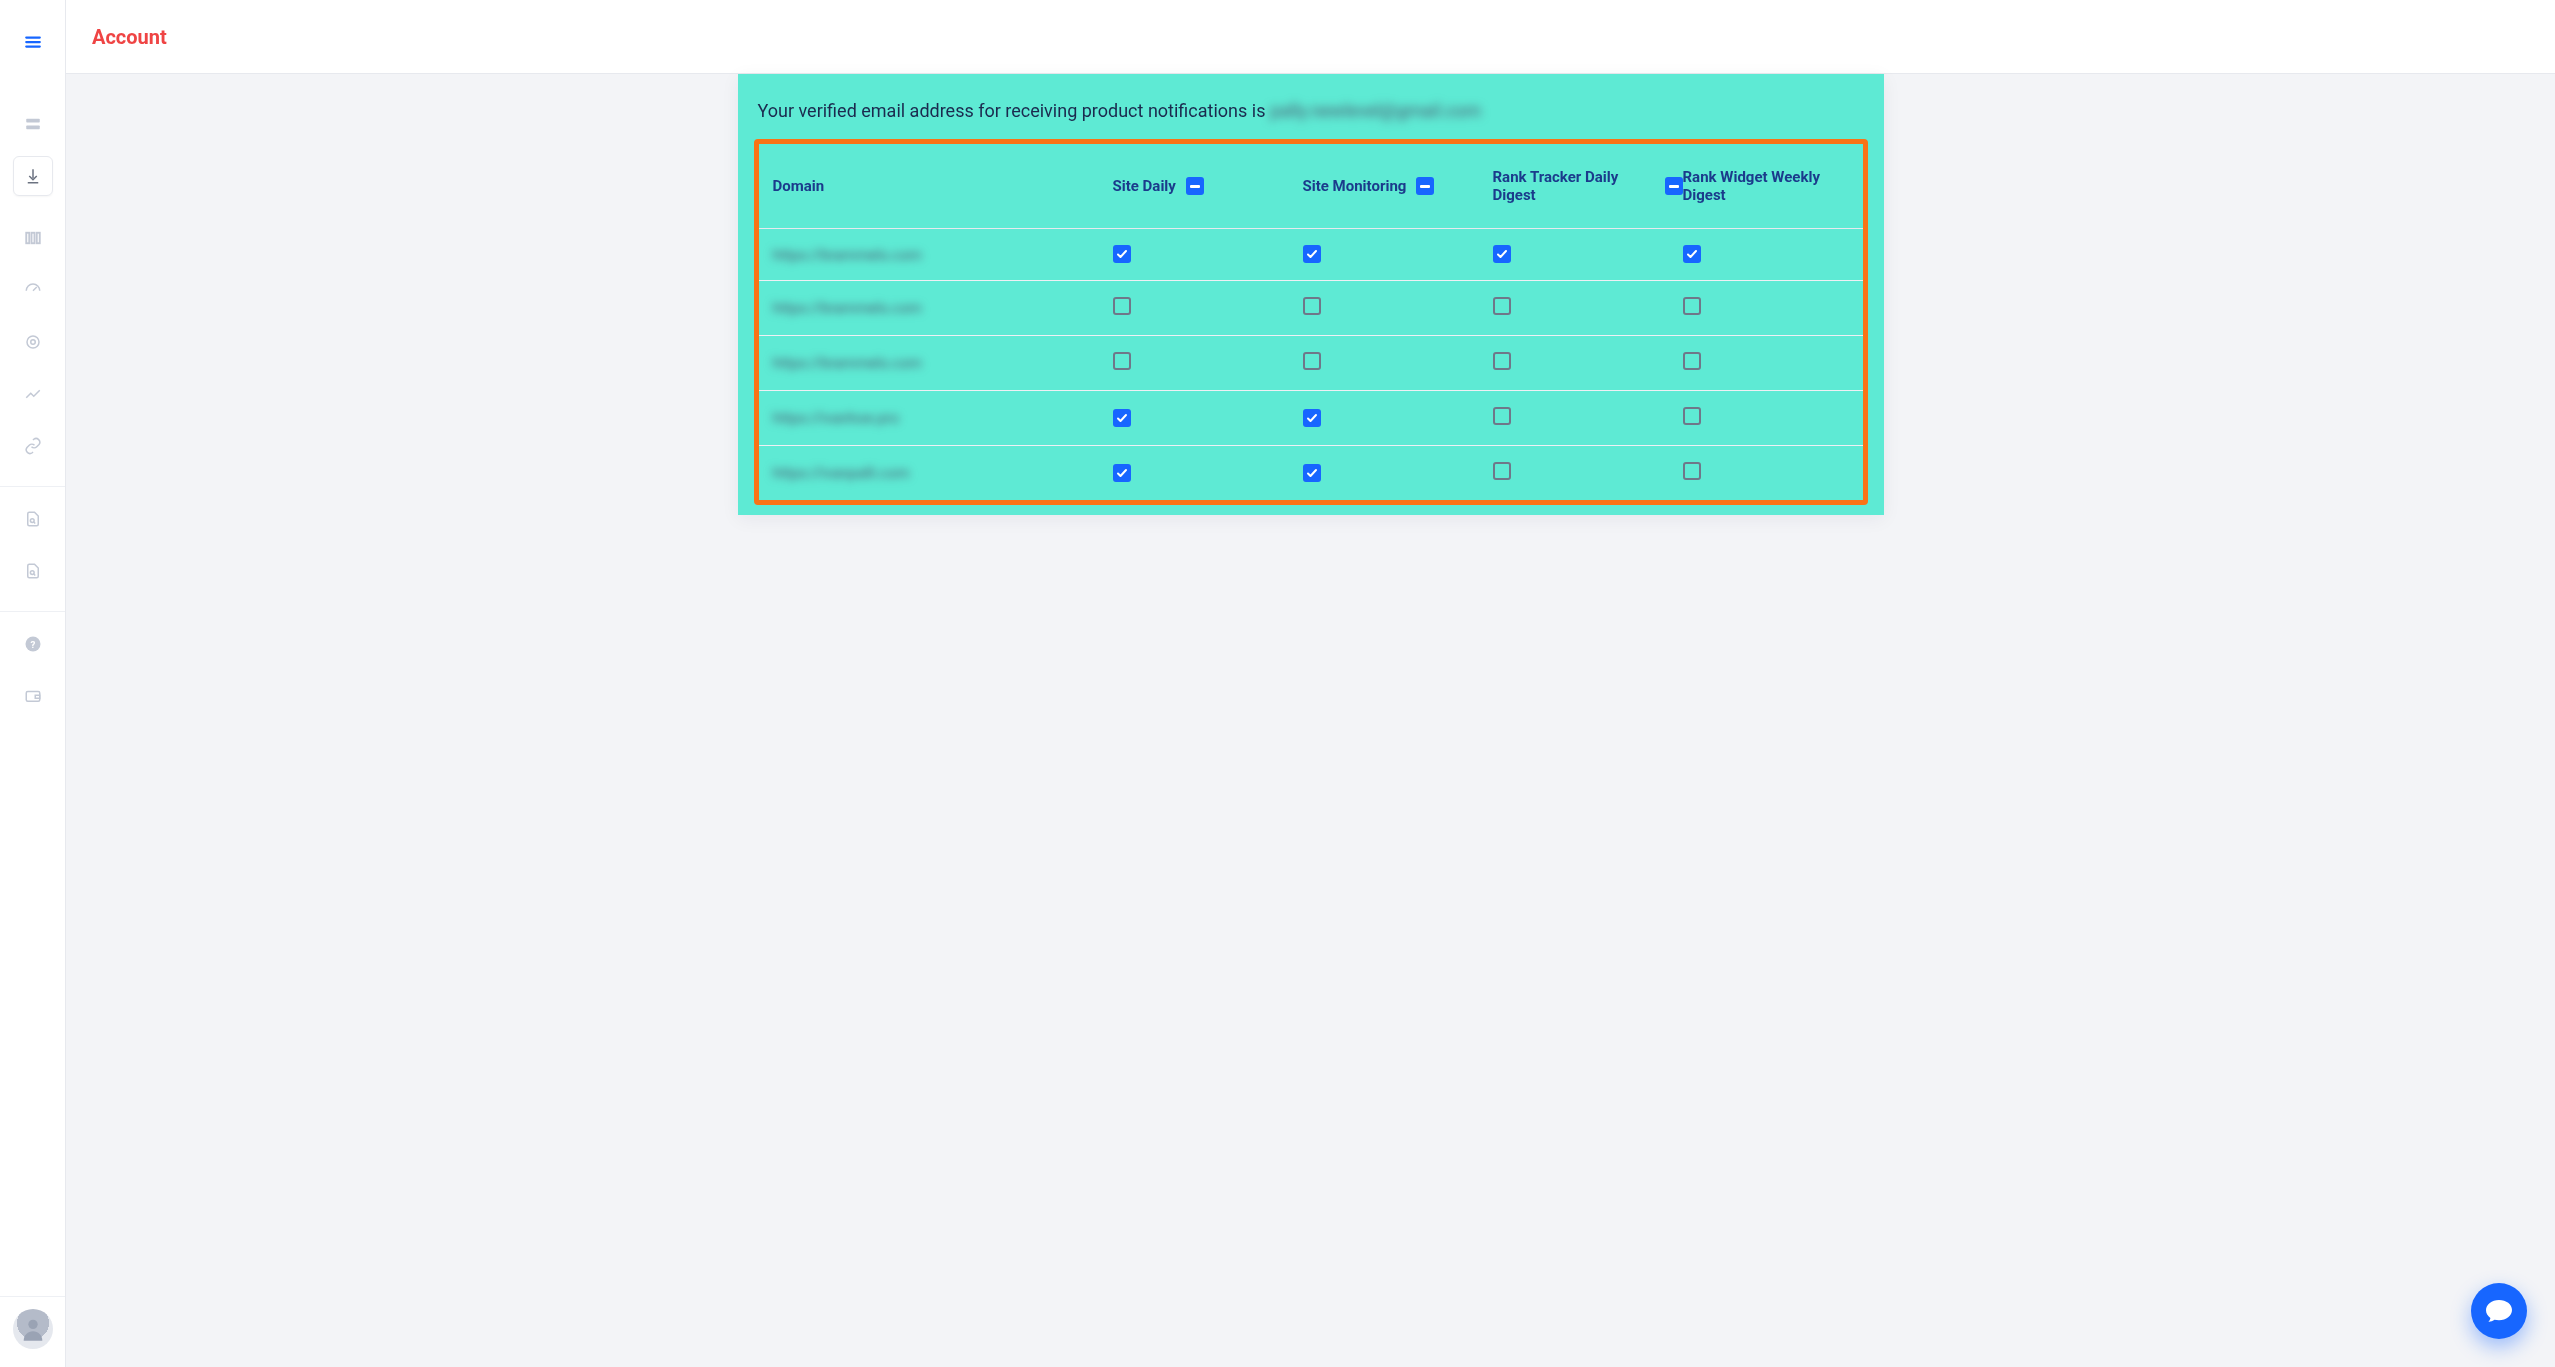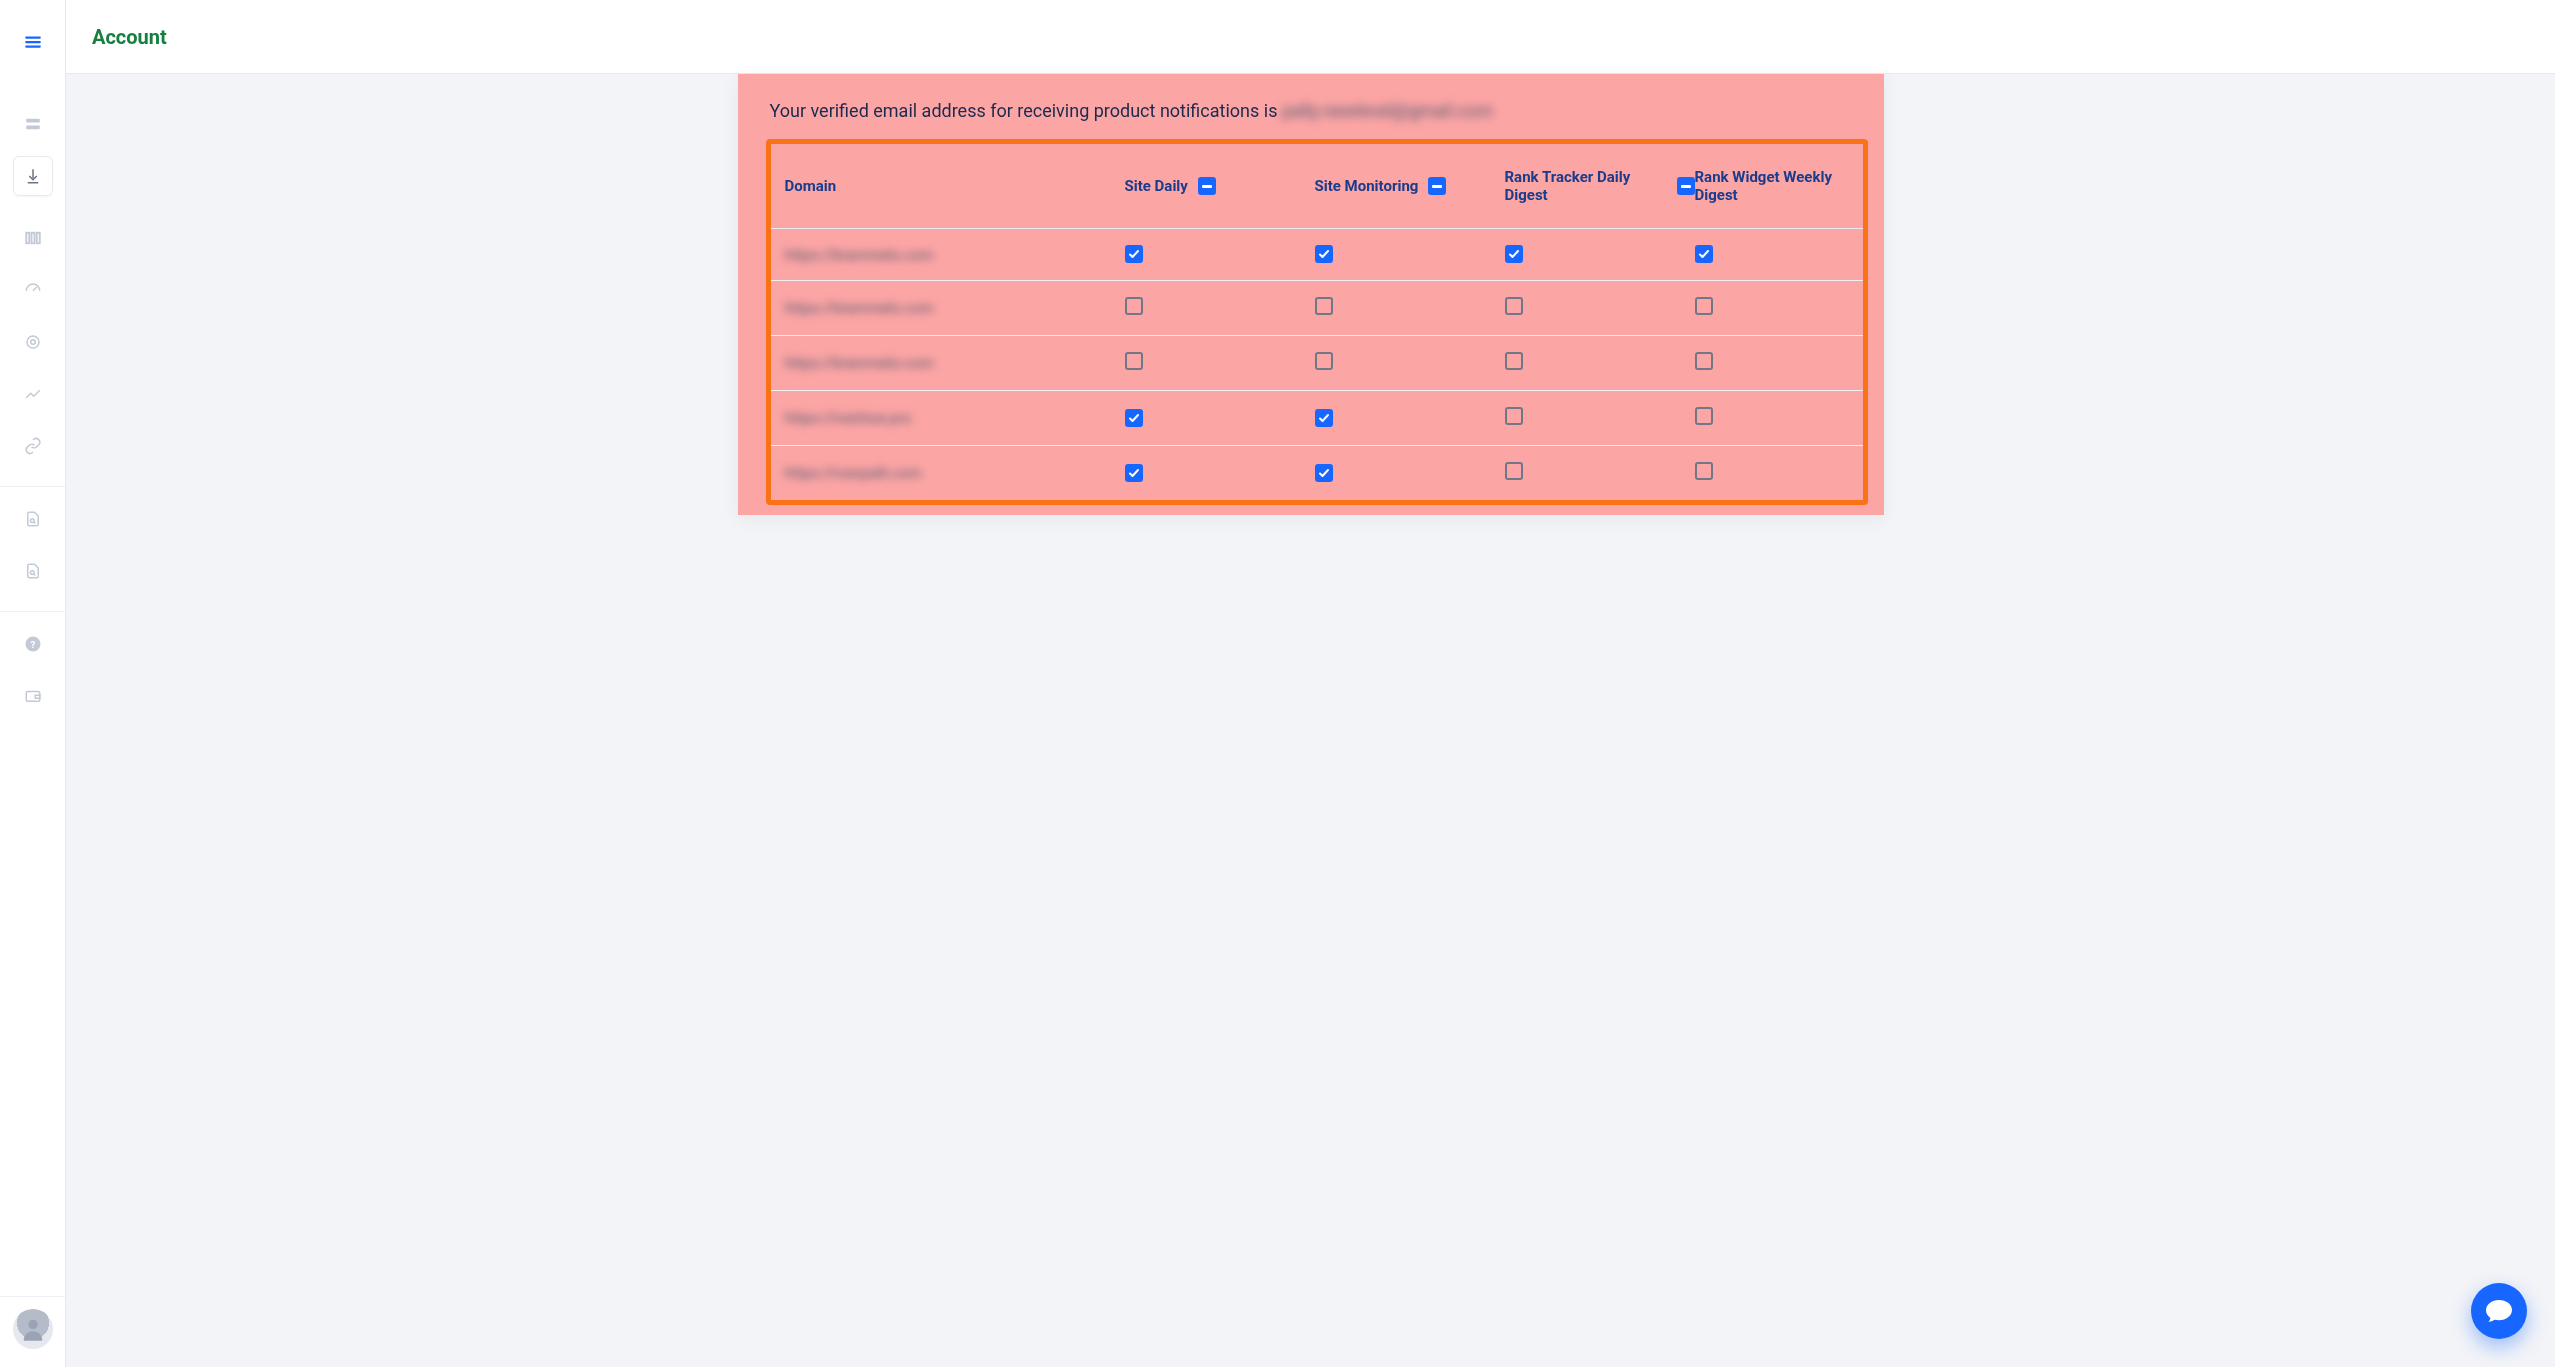--- a/index.html
+++ b/index.html
@@ -64,21 +64,21 @@
   height: 74px;
   display: flex;
   align-items: center;
   padding-left: 26px;
   border-bottom: 1px solid #e7e9ee;
   background: #fff;
 }
 .page-title {
   font-size: 20px;
   font-weight: 700;
-  color: #15803d;
+  color: #ef4444;
 }
 .content-area {
   flex: 1;
   background: #f3f4f7;
   padding: 0;
 }
 .tabs {
   display: flex;
   gap: 90px;
   padding-left: 280px;
@@ -92,23 +92,23 @@
   cursor: pointer;
   border-bottom: 2px solid transparent;
 }
 .tab.active {
   color: #7a8296;
   border-bottom: 2px solid #1b2a4e;
 }
 .panel {
   margin: 0 auto;
   width: 1146px;
-  background: #fca5a5;
+  background: #5eead4;
   box-shadow: 0 4px 18px rgba(20,30,60,0.06);
-  padding: 26px 16px 10px 28px;
+  padding: 26px 16px 10px 16px;
 }
 .notice {
   font-size: 18px;
   color: #1b2a4e;
   margin: 0 0 18px 4px;
 }
 .notice .blurred {
   filter: blur(5px);
   color: #4a556d;
 }

